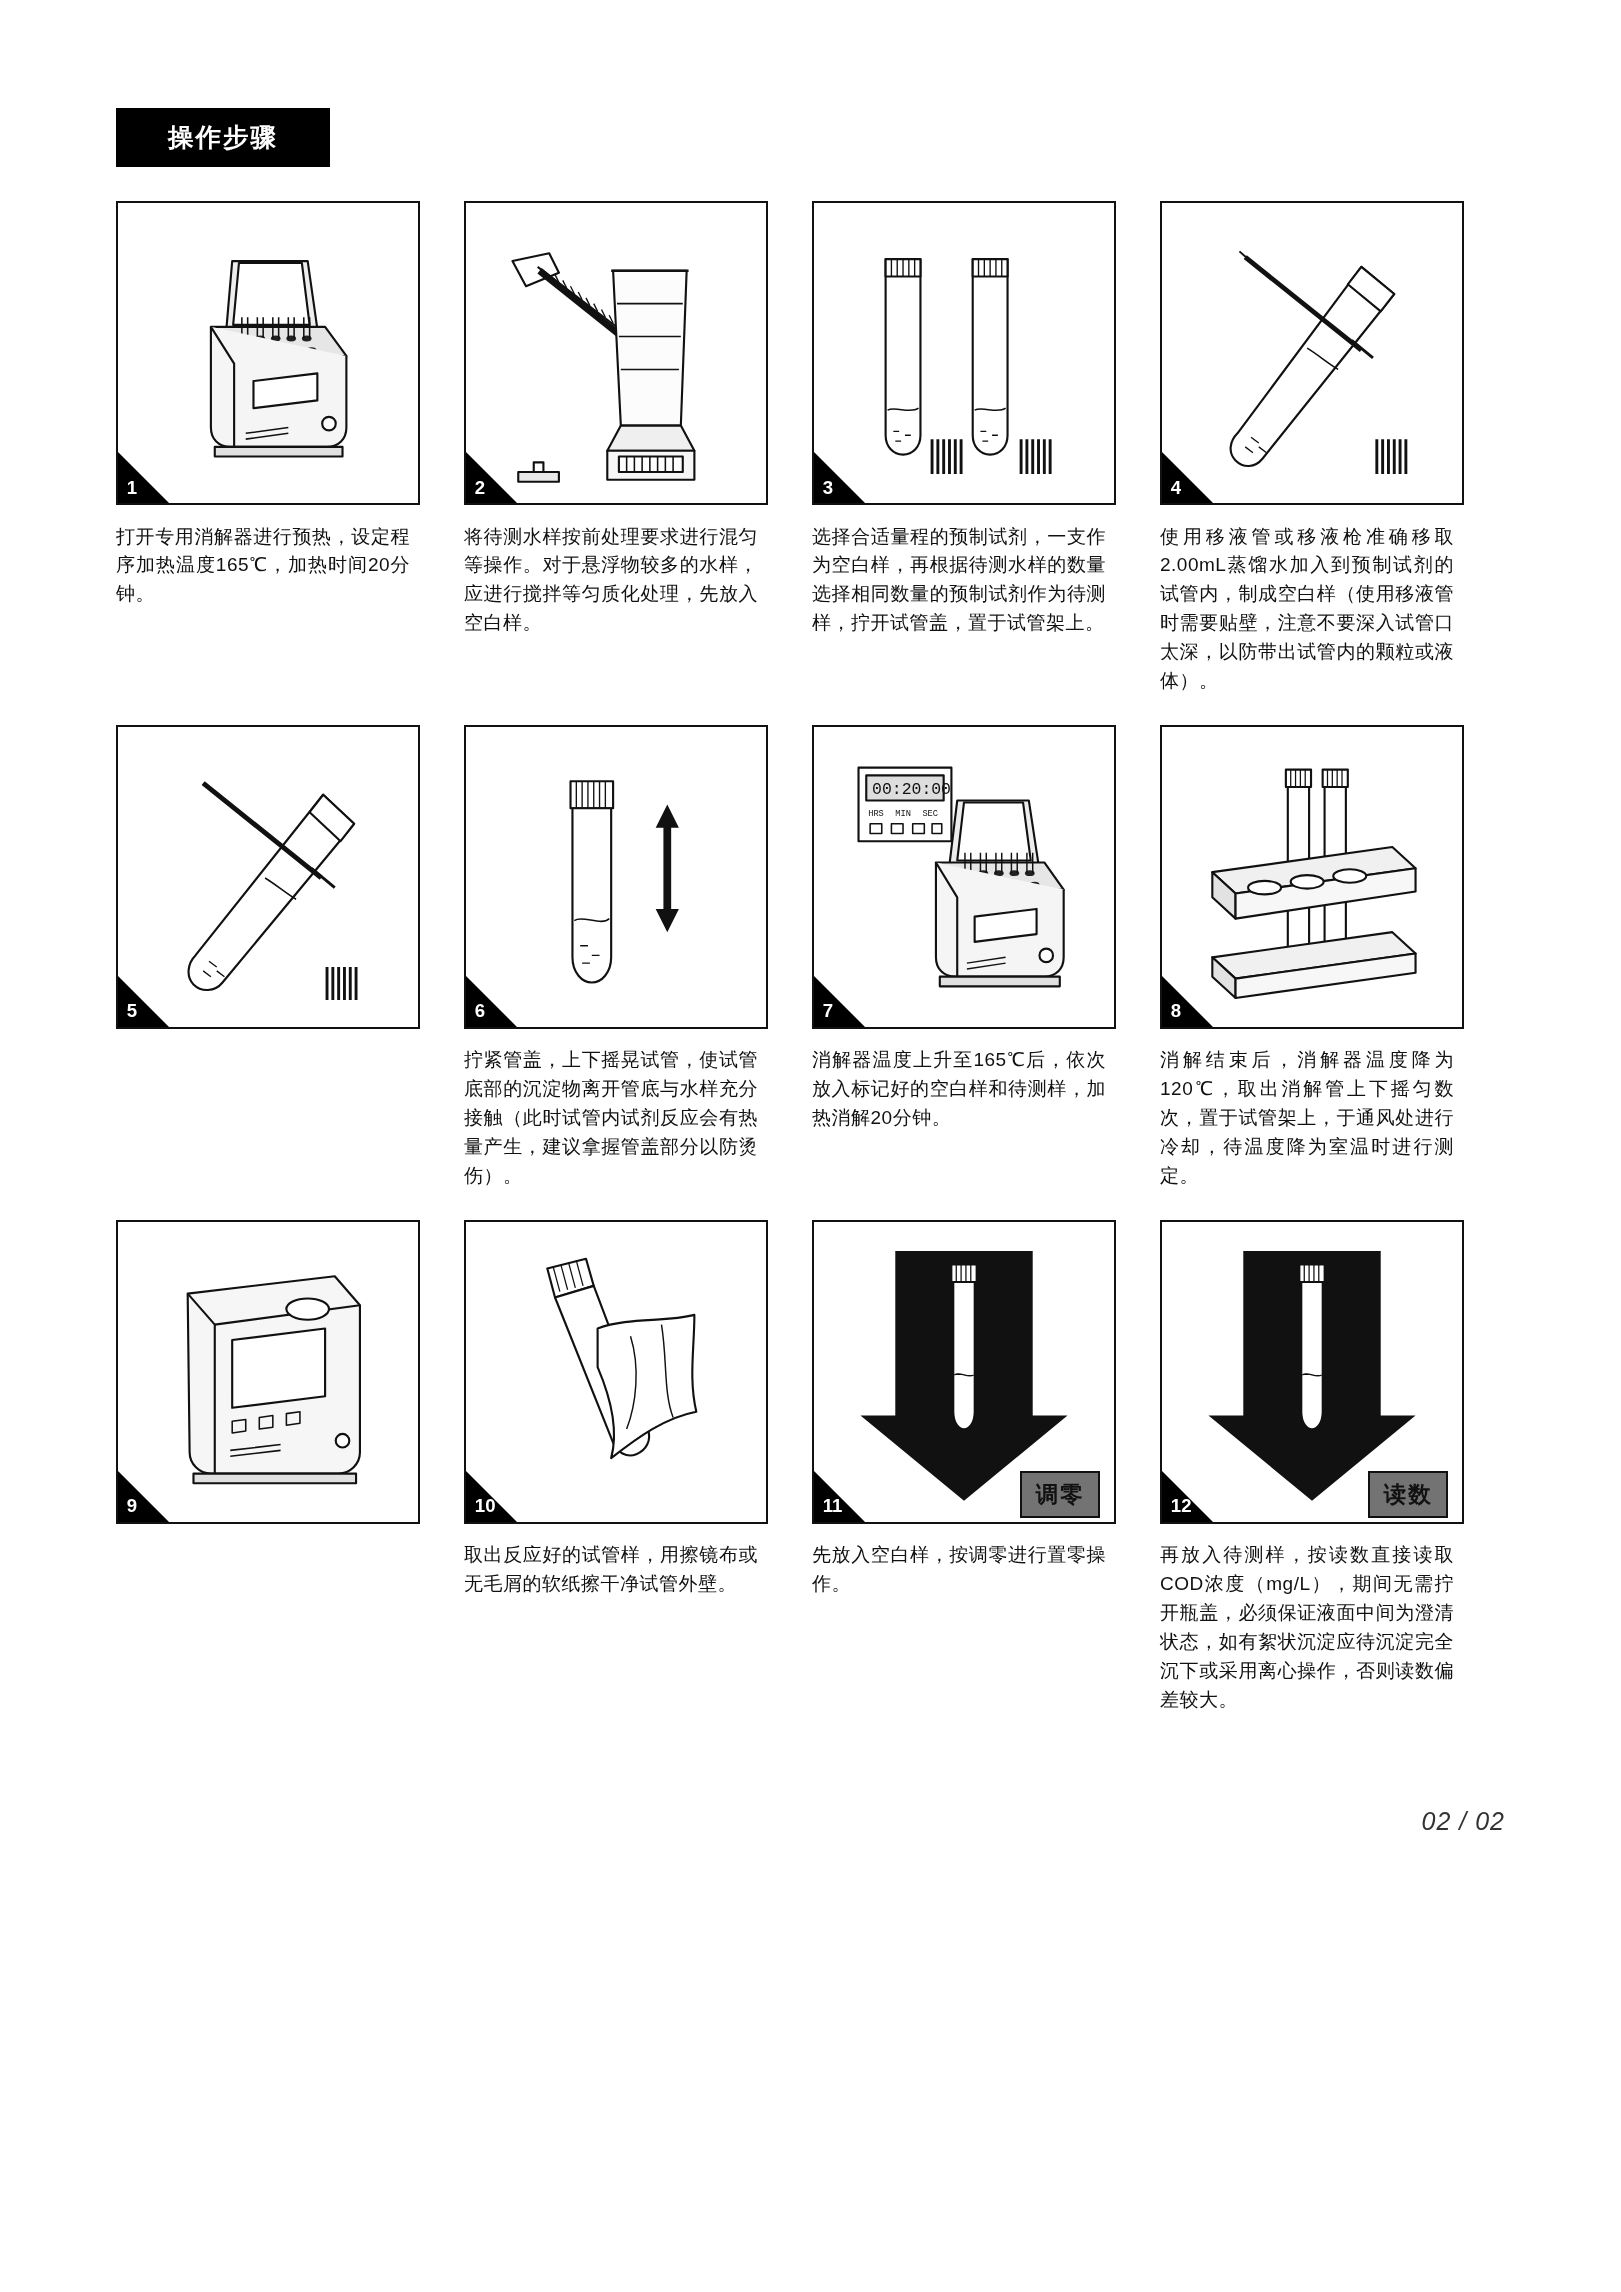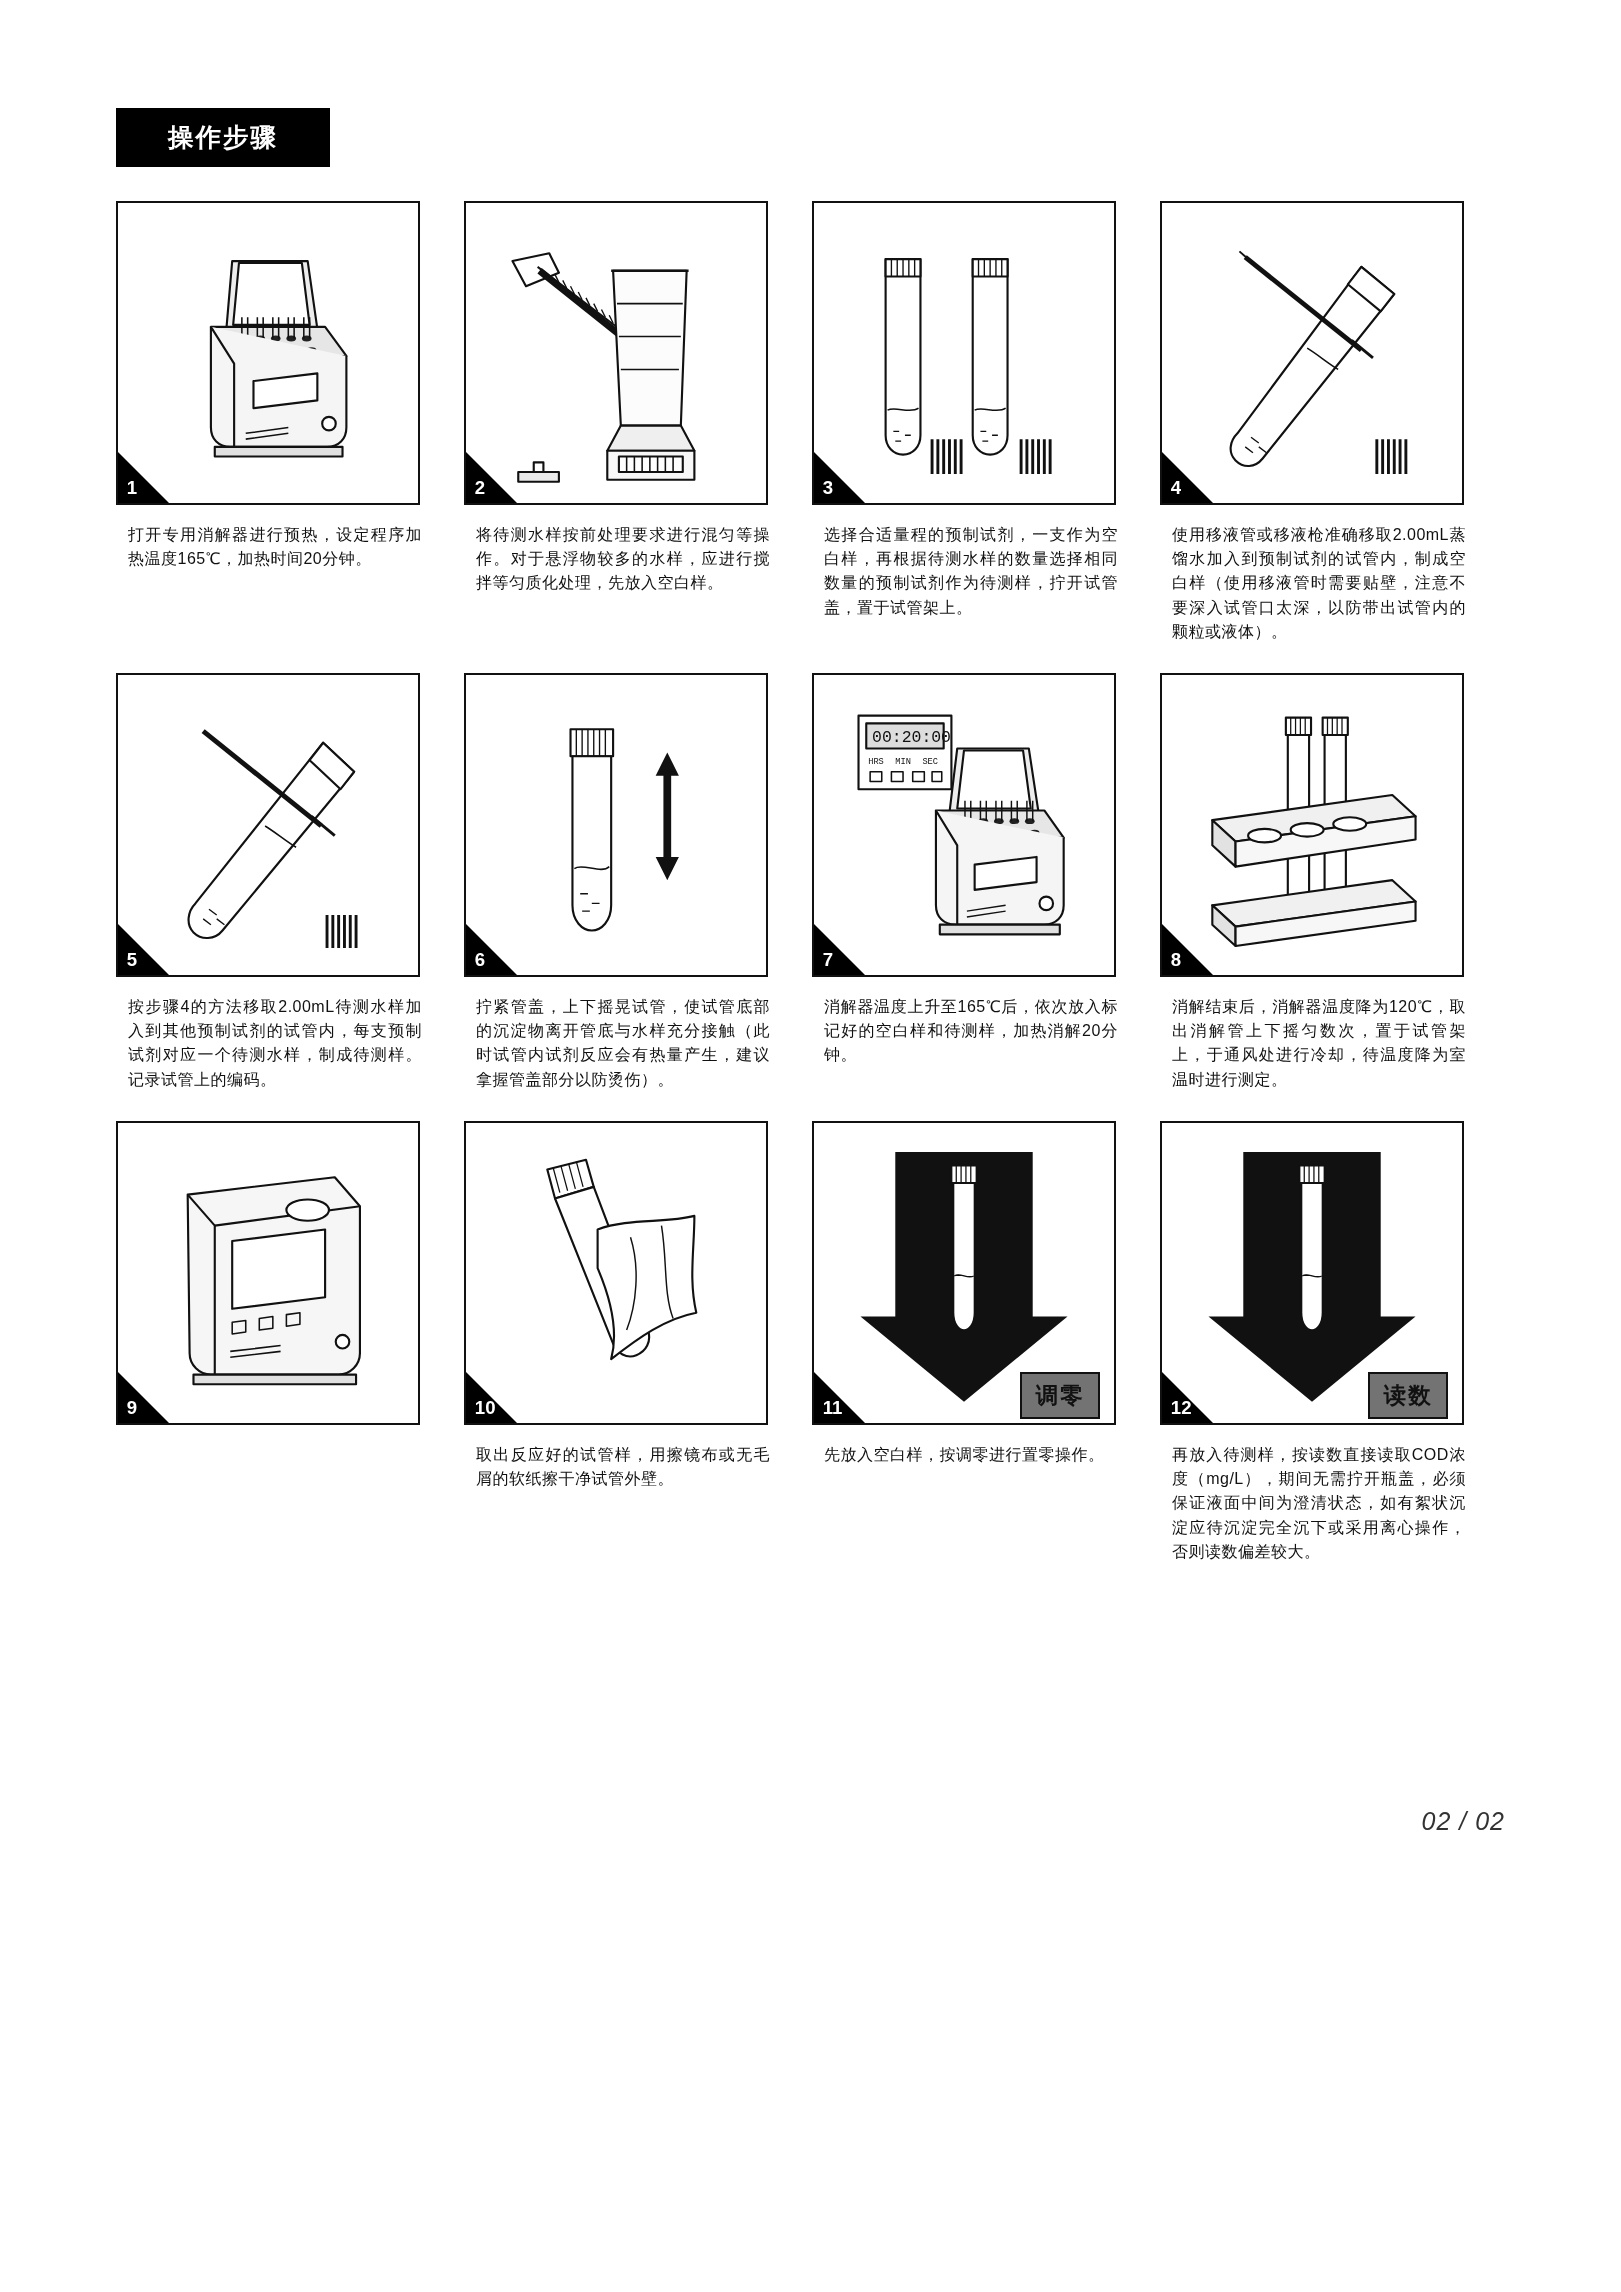--- a/index.html
+++ b/index.html
@@ -95,26 +95,25 @@
     background: #737373;
     border: 2px solid #111111;
     padding: 5.9px 13.7px;
     font-size: 22.5px;
     font-weight: bold;
     letter-spacing: 2px;
     z-index: 4;
   }
   .caption {
     margin-top: 17.6px;
-    font-size: 16px;
+    font-size: 19px;
     line-height: 1.52;
     letter-spacing: 0.5px;
     text-align: justify;
     width: 294px;
-    margin-left: 12px;
   }
   
   .footer {
     position: absolute;
     right: 116px;
     bottom: 93px;
     font-size: 25px;
     font-style: italic;
     color: #333333;
     letter-spacing: 1px;
@@ -292,21 +291,20 @@
             <path d="M88 58 L210 156" stroke-width="5"></path>
             <path d="M200 146 L224 166" stroke-width="3"></path>
           </g>
           <g stroke="#111" stroke-width="3">
             <path d="M216 248 L216 282 M222 248 L222 282 M228 248 L228 282 M234 248 L234 282 M240 248 L240 282 M246 248 L246 282"></path>
           </g>
         </svg>
         <div class="corner"></div>
         <div class="corner-num">5</div>
       </div>
-      <div class="caption">按步骤4的方法移取2.00mL待测水样加入到其他预制试剂的试管内，每支预制试剂对应一个待测水样，制成待测样。记录试管上的编码。</div>
     </div>
 
     <div class="step">
       <div class="figure">
         <svg viewBox="0 0 310 310">
           <g fill="none" stroke="#111" stroke-width="2.2" stroke-linejoin="round">
 
             <path d="M108 56 L152 56 L152 84 L108 84 Z" fill="#ffffff"></path>
             <g stroke-width="1.4">
                 <path d="M114 56 L114 84 M120 56 L120 84 M126 56 L126 84 M132 56 L132 84 M138 56 L138 84 M144 56 L144 84"></path>

